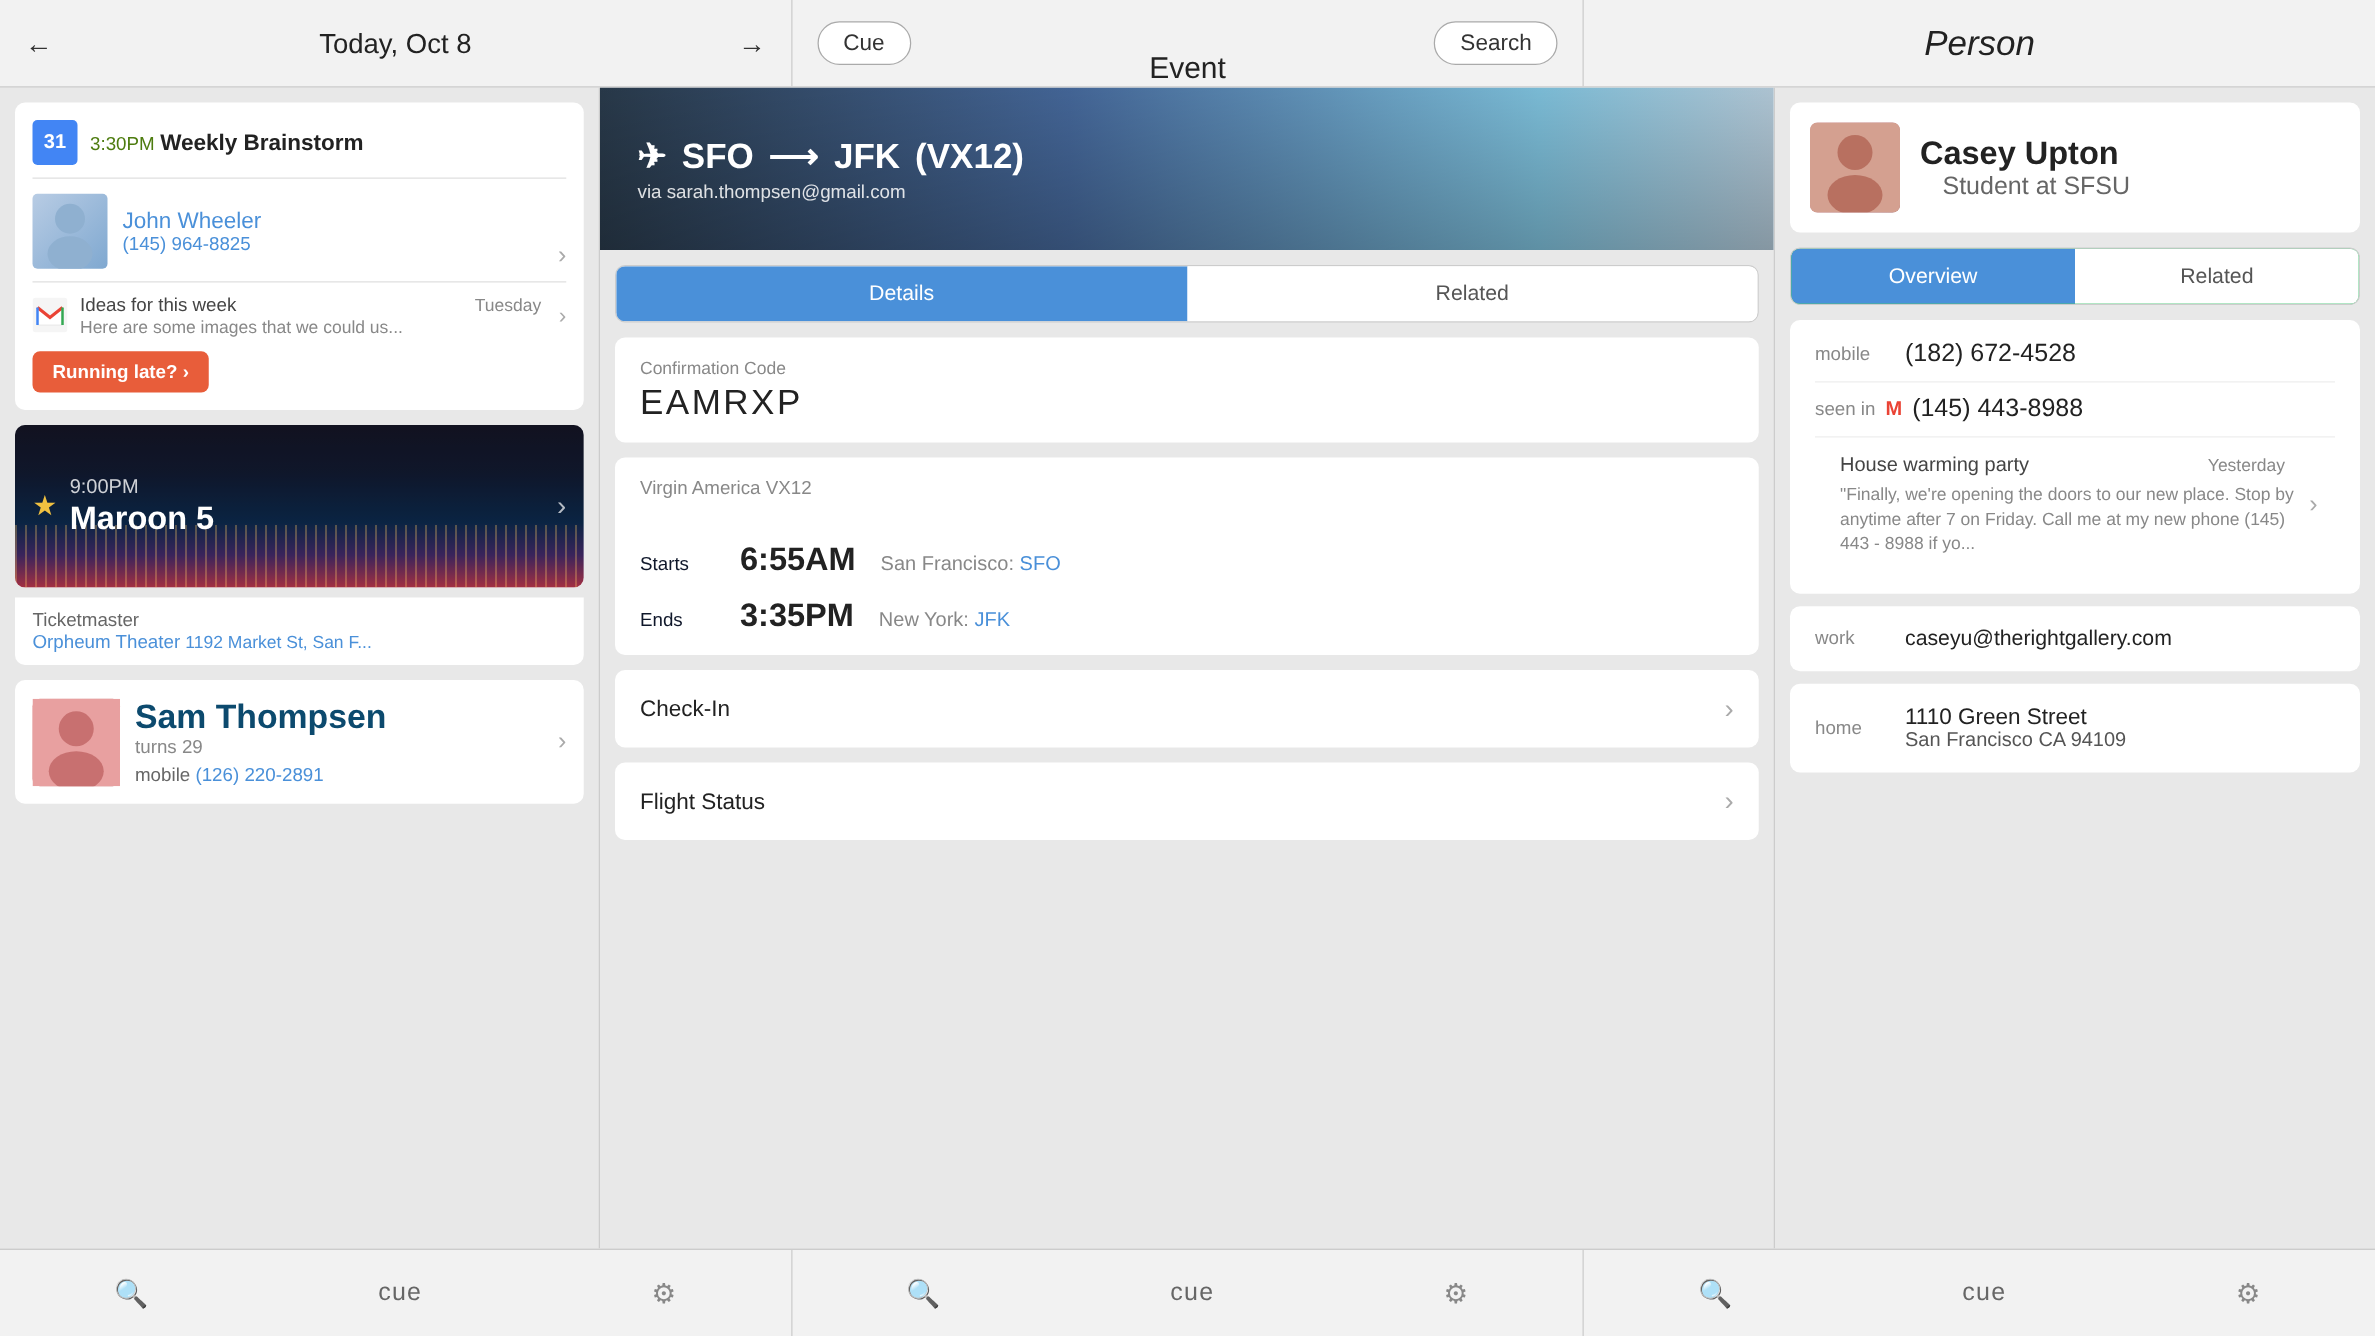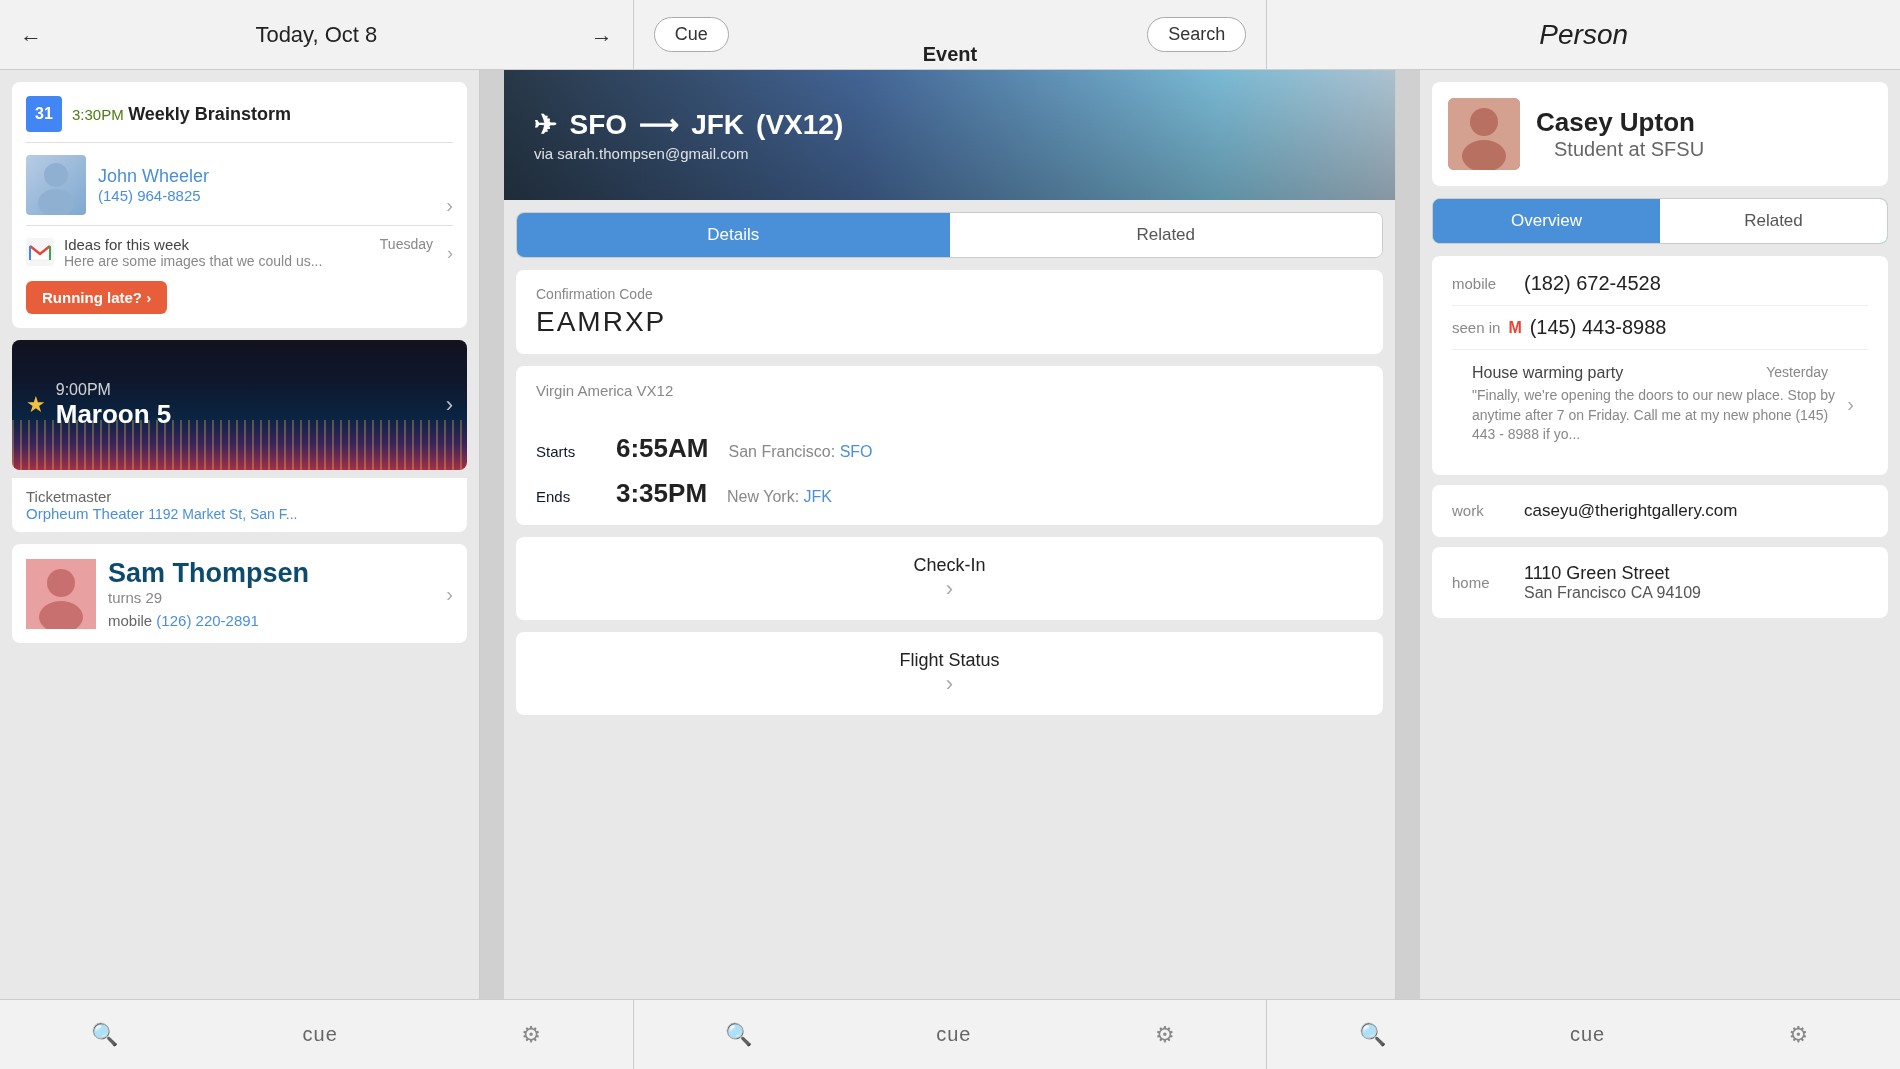--- a/index.html
+++ b/index.html
@@ -51,37 +51,36 @@
       background: white;
       cursor: pointer;
       position: absolute;
       left: 20px;
     }
     .nav-pill.right-pill {
       left: auto;
       right: 20px;
     }
     .nav-center-title {
-      font-size: 20px;
-      font-weight: 700;
+      font-size: 24px;
+      font-weight: 400;
       color: #222;
       margin-top: 40px;
     }
     .nav-person-title {
       font-size: 28px;
       font-weight: 500;
       color: #222;
     }
 
     
     .main-content {
       display: flex;
       flex: 1;
       overflow: hidden;
-      gap: 24px;
     }
 
     
     .left-panel {
       width: 480px;
       background: #e8e8e8;
       overflow-y: auto;
       border-right: 1px solid #ccc;
     }
 
@@ -450,21 +449,20 @@
     }
     .action-row {
       background: white;
       margin: 12px;
       border-radius: 8px;
       padding: 18px 20px;
       display: flex;
       align-items: center;
       justify-content: space-between;
       cursor: pointer;
-      flex-direction: column;
     }
     .action-label {
       font-size: 18px;
       font-weight: 500;
       color: #222;
     }
     .action-chevron {
       font-size: 22px;
       color: #aaa;
     }

